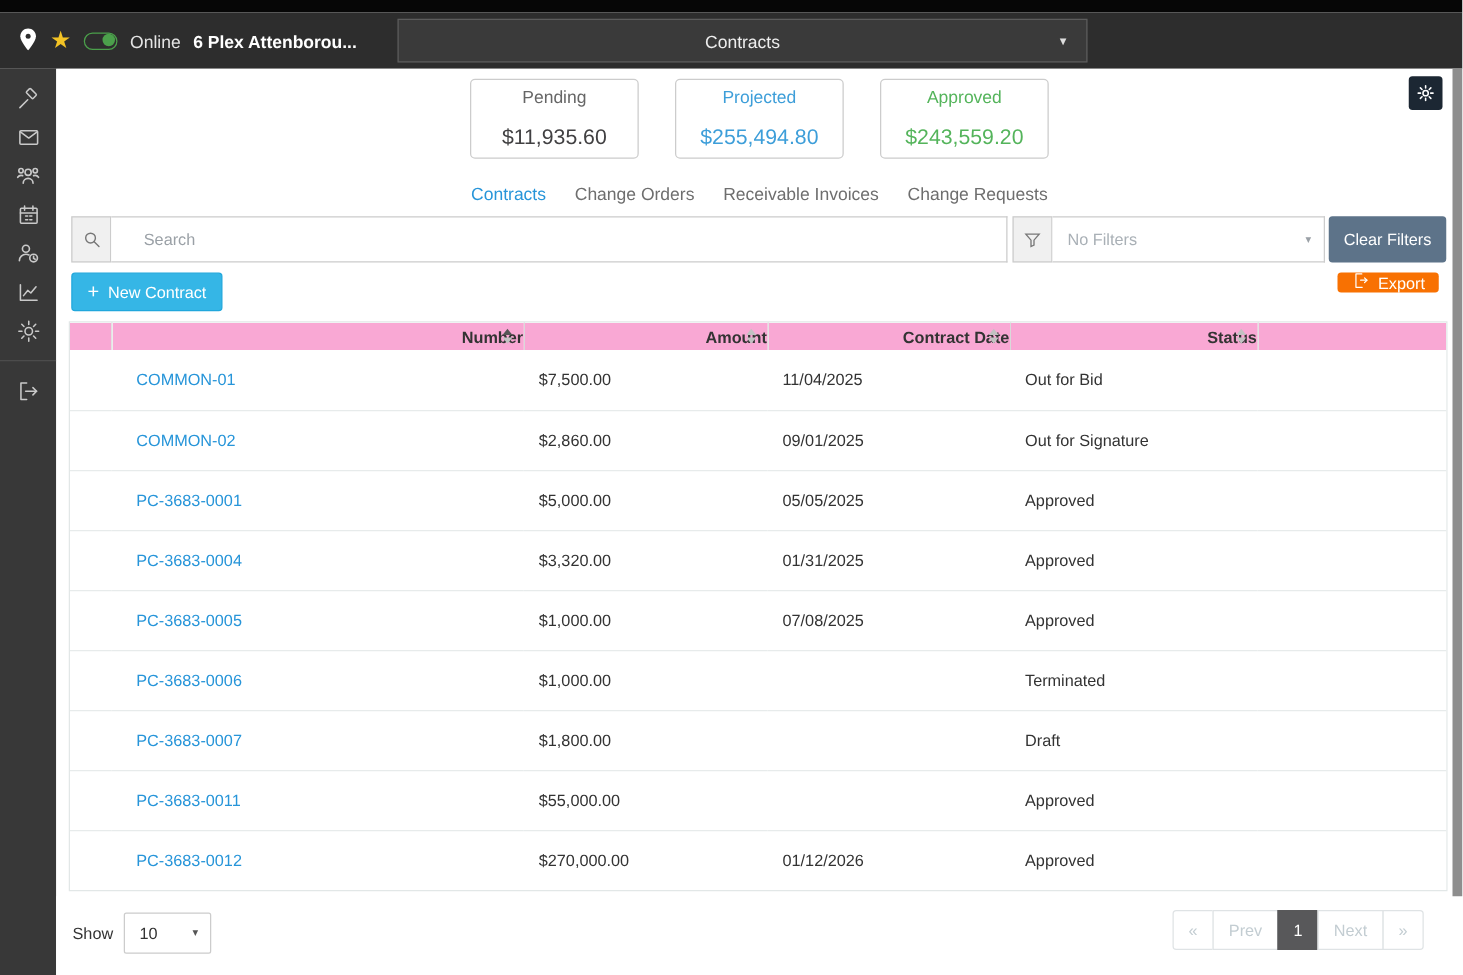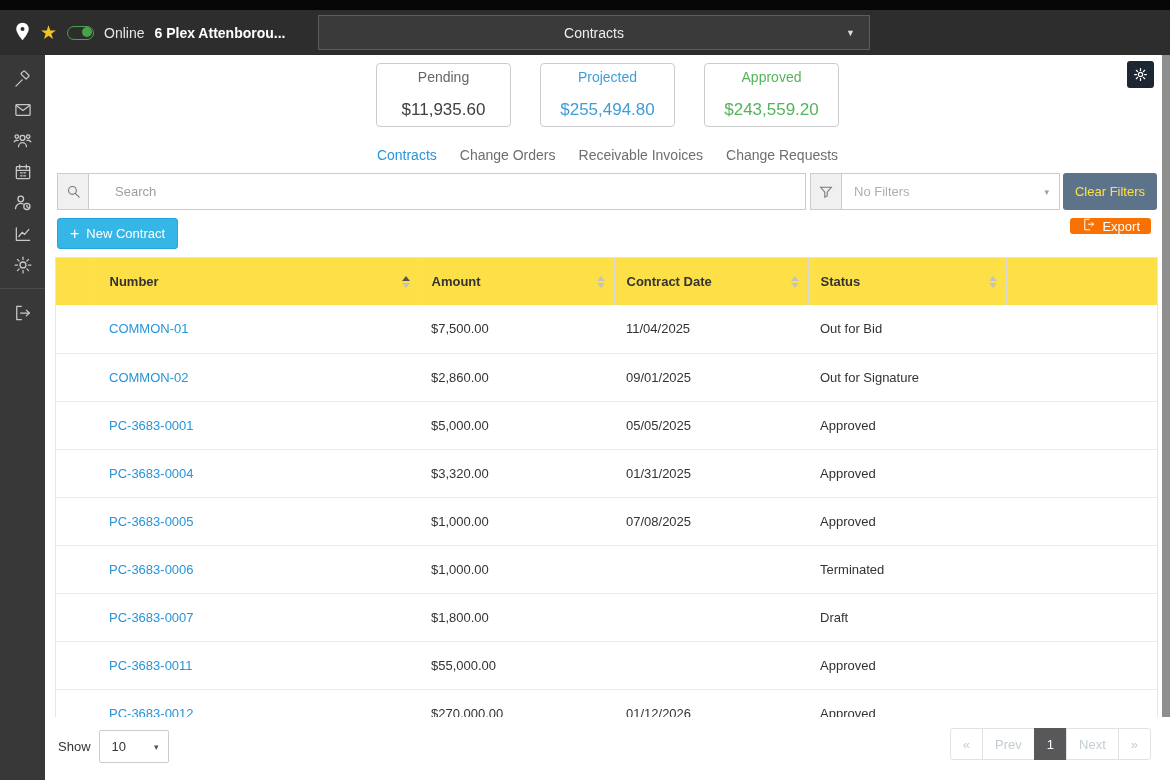--- a/index.html
+++ b/index.html
@@ -84,21 +84,21 @@
   .search-input::placeholder { color: #9aa0a6; }
   .funnel-box { margin-left: 4px; }
   .no-filters {
     width: 218px; border: 1px solid #ccc; border-left: none; background: #fff;
     display: flex; align-items: center; padding-left: 12px; color: #a9b0b6;
     position: relative; cursor: pointer; flex: none;
   }
   .nf-caret { position: absolute; right: 10px; font-size: 9px; color: #9aa0a6; }
   .clear-filters {
     width: 94px; margin-left: 3px; background: #5d7389; border: none; border-radius: 3px;
-    color: #fde047; font-size: 13px; display: flex; align-items: center; justify-content: center;
+    color: #ffffff; font-size: 13px; display: flex; align-items: center; justify-content: center;
     cursor: pointer; flex: none; font-family: inherit;
   }
   
   .actions-row { display: flex; justify-content: space-between; margin: 8px 19px 0 12px; }
   .btn-new {
     background: #35b6e6; border: 1px solid #21a7dc; border-radius: 3px; color: #fff;
     height: 31px; padding: 0 12px; font-size: 13px; display: flex; align-items: center;
     gap: 7px; cursor: pointer; font-family: inherit;
   }
   .btn-new .plus { font-size: 16px; font-weight: 400; }
@@ -107,36 +107,36 @@
     height: 16px; padding: 0 11px; font-size: 13px; display: flex; align-items: center;
     gap: 6px; cursor: pointer; font-family: inherit;
   }
   .btn-export svg { stroke: #fff; fill: none; stroke-width: 1.6; stroke-linecap: round; stroke-linejoin: round; }
   
   .table-wrap { margin: 8px 12px 0 10px; border: 1px solid #e2e7e7; }
   table { width: 100%; border-collapse: collapse; table-layout: fixed; font-size: 13px; }
   col.c-sel { width: 33px; } col.c-number { width: 330px; } col.c-amount { width: 195px; }
   col.c-date { width: 194px; } col.c-status { width: 198px; }
   thead th {
-    background: #fde047; height: 47px; text-align: left; font-weight: 700; color: #333;
+    background: #f9a8d4; height: 22px; text-align: right; font-weight: 700; color: #333;
     border-right: 1px solid #d9d9d9; padding-left: 12px; position: relative; cursor: pointer;
   }
   thead th:last-child { border-right: none; }
   thead th.th-number { padding-left: 20px; }
   .sort { position: absolute; right: 9px; top: 50%; transform: translateY(-50%); display: flex; flex-direction: column; gap: 2px; }
   .sort i { display: block; width: 0; height: 0; border-left: 4px solid transparent; border-right: 4px solid transparent; }
   .sort .up { border-bottom: 5px solid #c2c2c2; }
   .sort .dn { border-top: 5px solid #c2c2c2; }
   .sort .up.on { border-bottom-color: #555; }
   tbody td { height: 48px; border-bottom: 1px solid #e7ebeb; padding-left: 12px; color: #333; background: #fff; }
   tbody tr:last-child td { border-bottom: none; }
   td.td-number { padding-left: 20px; }
   td.td-number a { color: #2795d9; text-decoration: none; cursor: pointer; }
   
-  .footer { position: absolute; left: 0; right: 4px; bottom: 0; height: 63px; background: #fff; }
+  .footer { position: absolute; left: 0; right: 16px; bottom: 0; height: 63px; background: #fff; }
   .show-group { position: absolute; left: 13px; top: 13px; display: flex; align-items: center; gap: 8px; }
   .show-label { font-size: 13px; color: #333; }
   .show-select {
     width: 70px; height: 33px; border: 1px solid #ccc; border-radius: 2px; background: #fff;
     display: flex; align-items: center; padding-left: 12px; position: relative; cursor: pointer;
   }
   .show-caret { position: absolute; right: 9px; font-size: 9px; color: #555; }
   .pagination { position: absolute; right: 15px; top: 11px; display: flex; }
   .page-btn {
     min-width: 30px; height: 32px; border: 1px solid #dfe3e5; background: #fff;

